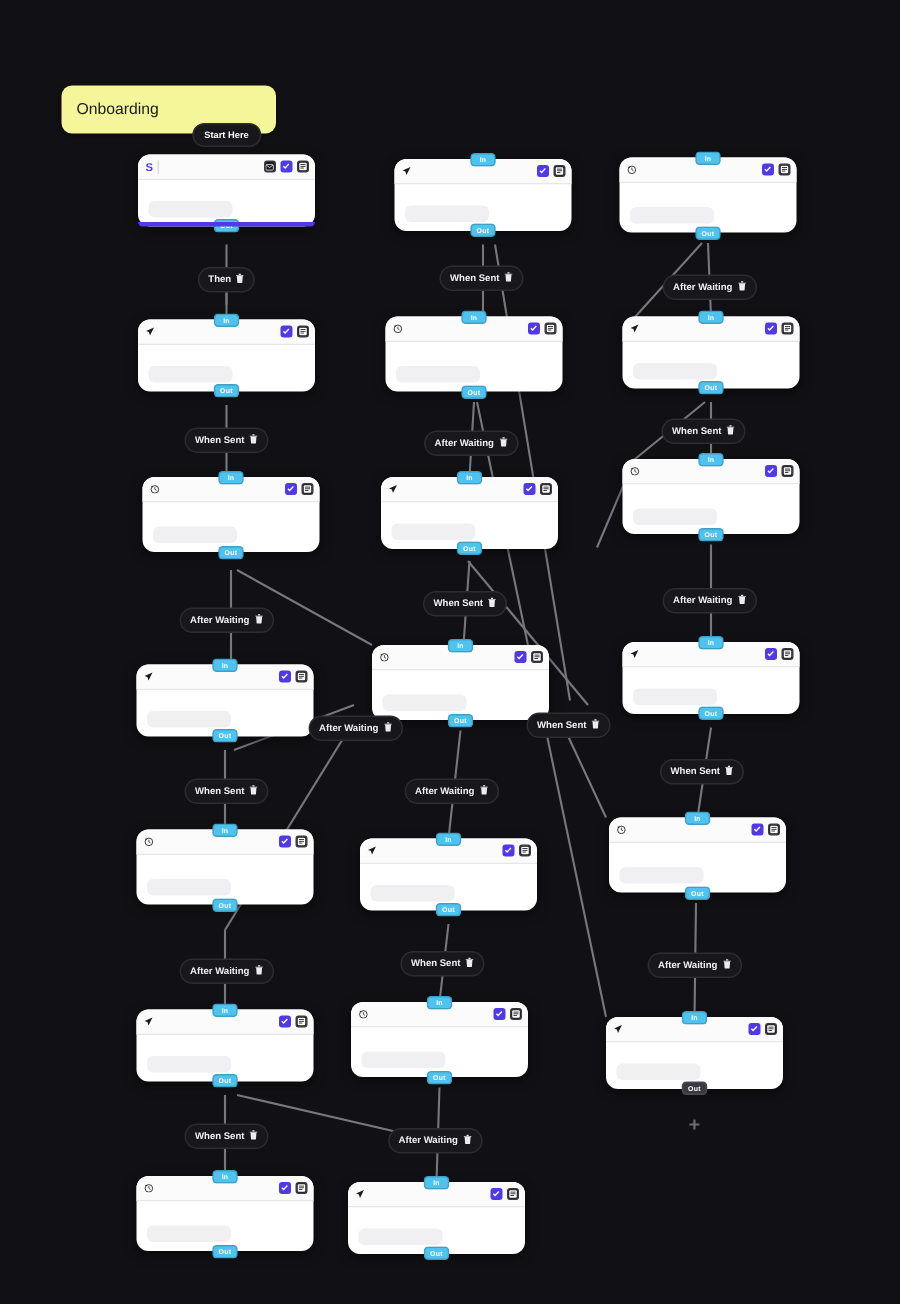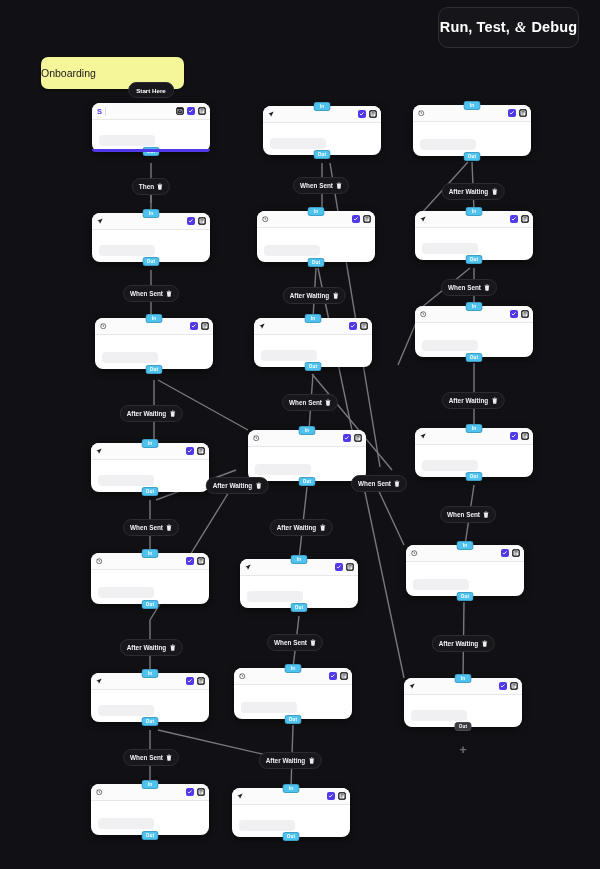--- a/index.html
+++ b/index.html
@@ -25,21 +25,21 @@
     cursor: pointer;
   }
   .run-btn .amp { font-style: italic; font-family: "Liberation Serif", serif; font-weight: bold; padding: 0 1px; }
 
   
   .onboarding {
     position: absolute; left: 41px; top: 57px;
     width: 143px; height: 32px;
     background: #f5f59a; border-radius: 7px;
     color: #1a1a1a; font-size: 10.5px;
-    display: flex; align-items: center; 
+    display: flex; align-items: center; padding-left: 10px;
     box-shadow: 0 1px 3px rgba(0,0,0,.5);
   }
 
   
   .node {
     position: absolute;
     width: 118px;
     background: #ffffff;
     border-radius: 8px;
     box-shadow: 0 2px 7px rgba(0,0,0,.55);
@@ -165,23 +165,20 @@
       <path d="M318 268 L404 678"></path>
       <path d="M312 374 L392 470"></path>
       <path d="M376 485 L404 545"></path>
 
       <path d="M468 162 L420 215"></path>
       <path d="M470 268 L416 312"></path>
       <path d="M418 318 L398 365"></path>
     </g>
   </svg>
 
-  <div class="run-btn">
-    <span id="runLabel">Run, Test, <span class="amp">&amp;</span> Debug</span>
-  </div>
 
   <div class="onboarding">
     <span>Onboarding</span>
   </div>
 
   <div id="nodeLayer">
       <div class="node accent-bottom" style="left: 92px; top: 103px;">
         <div class="node-head">
           <span class="s-glyph">S</span>
           <span class="sep"></span>

